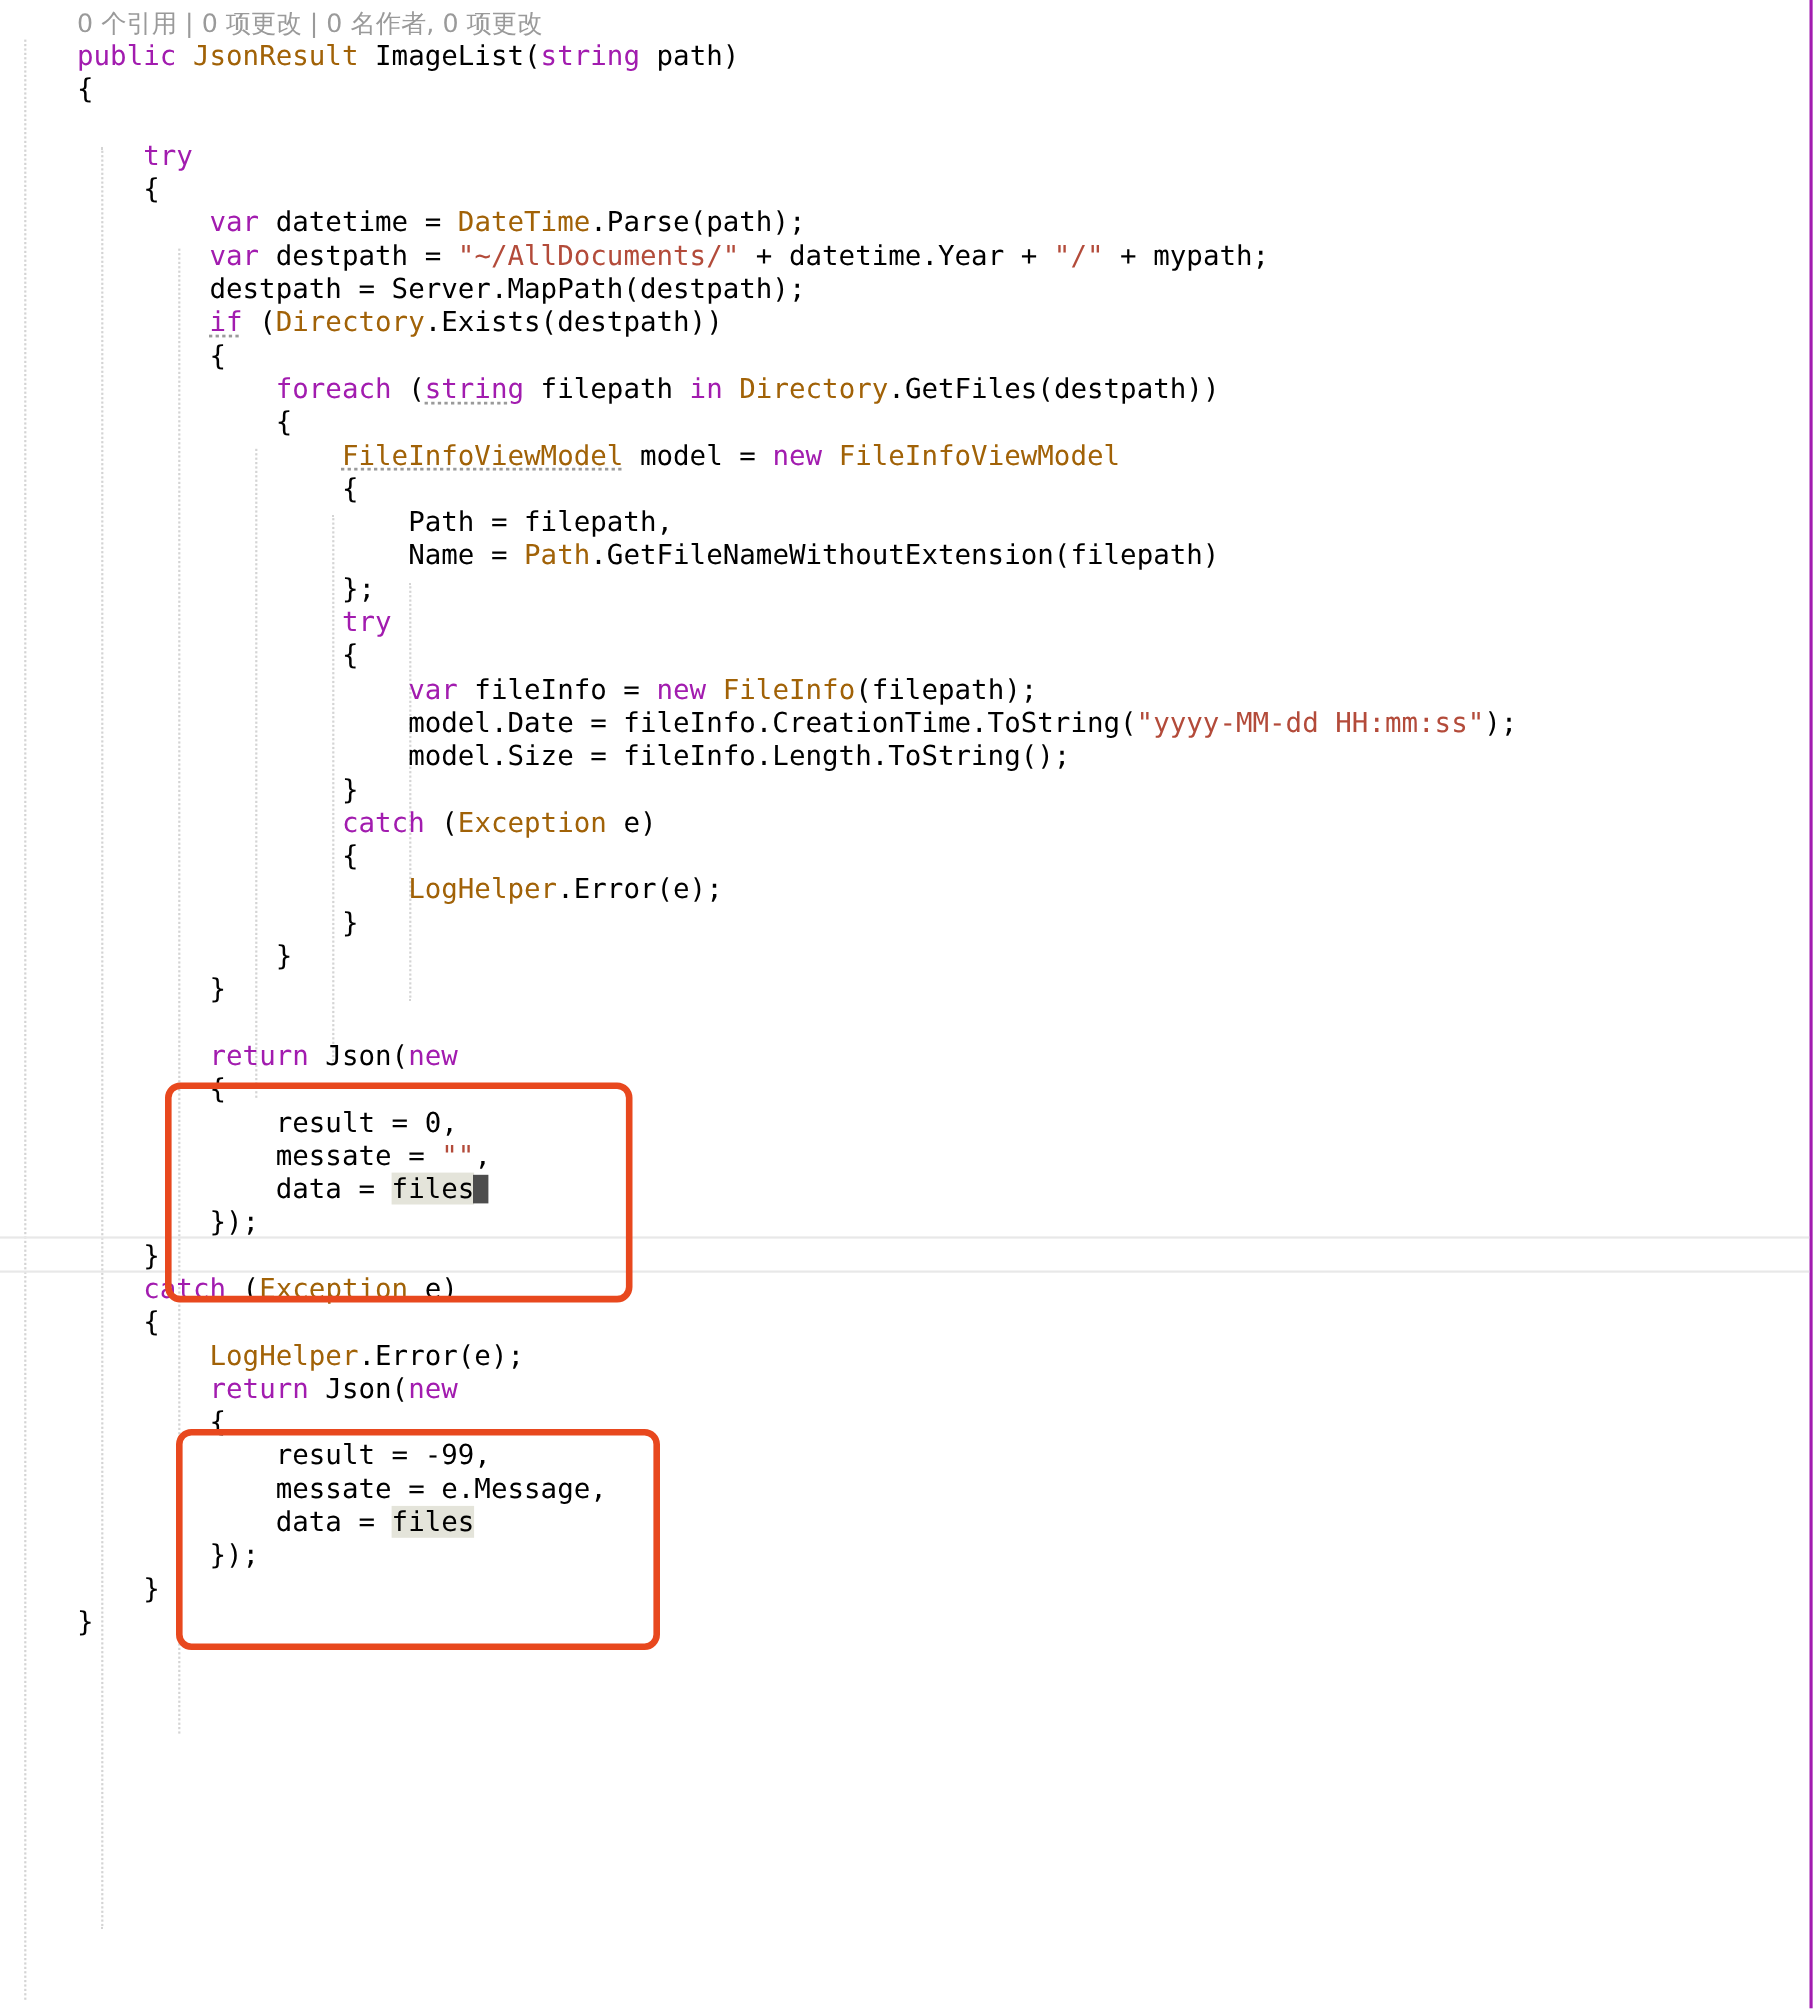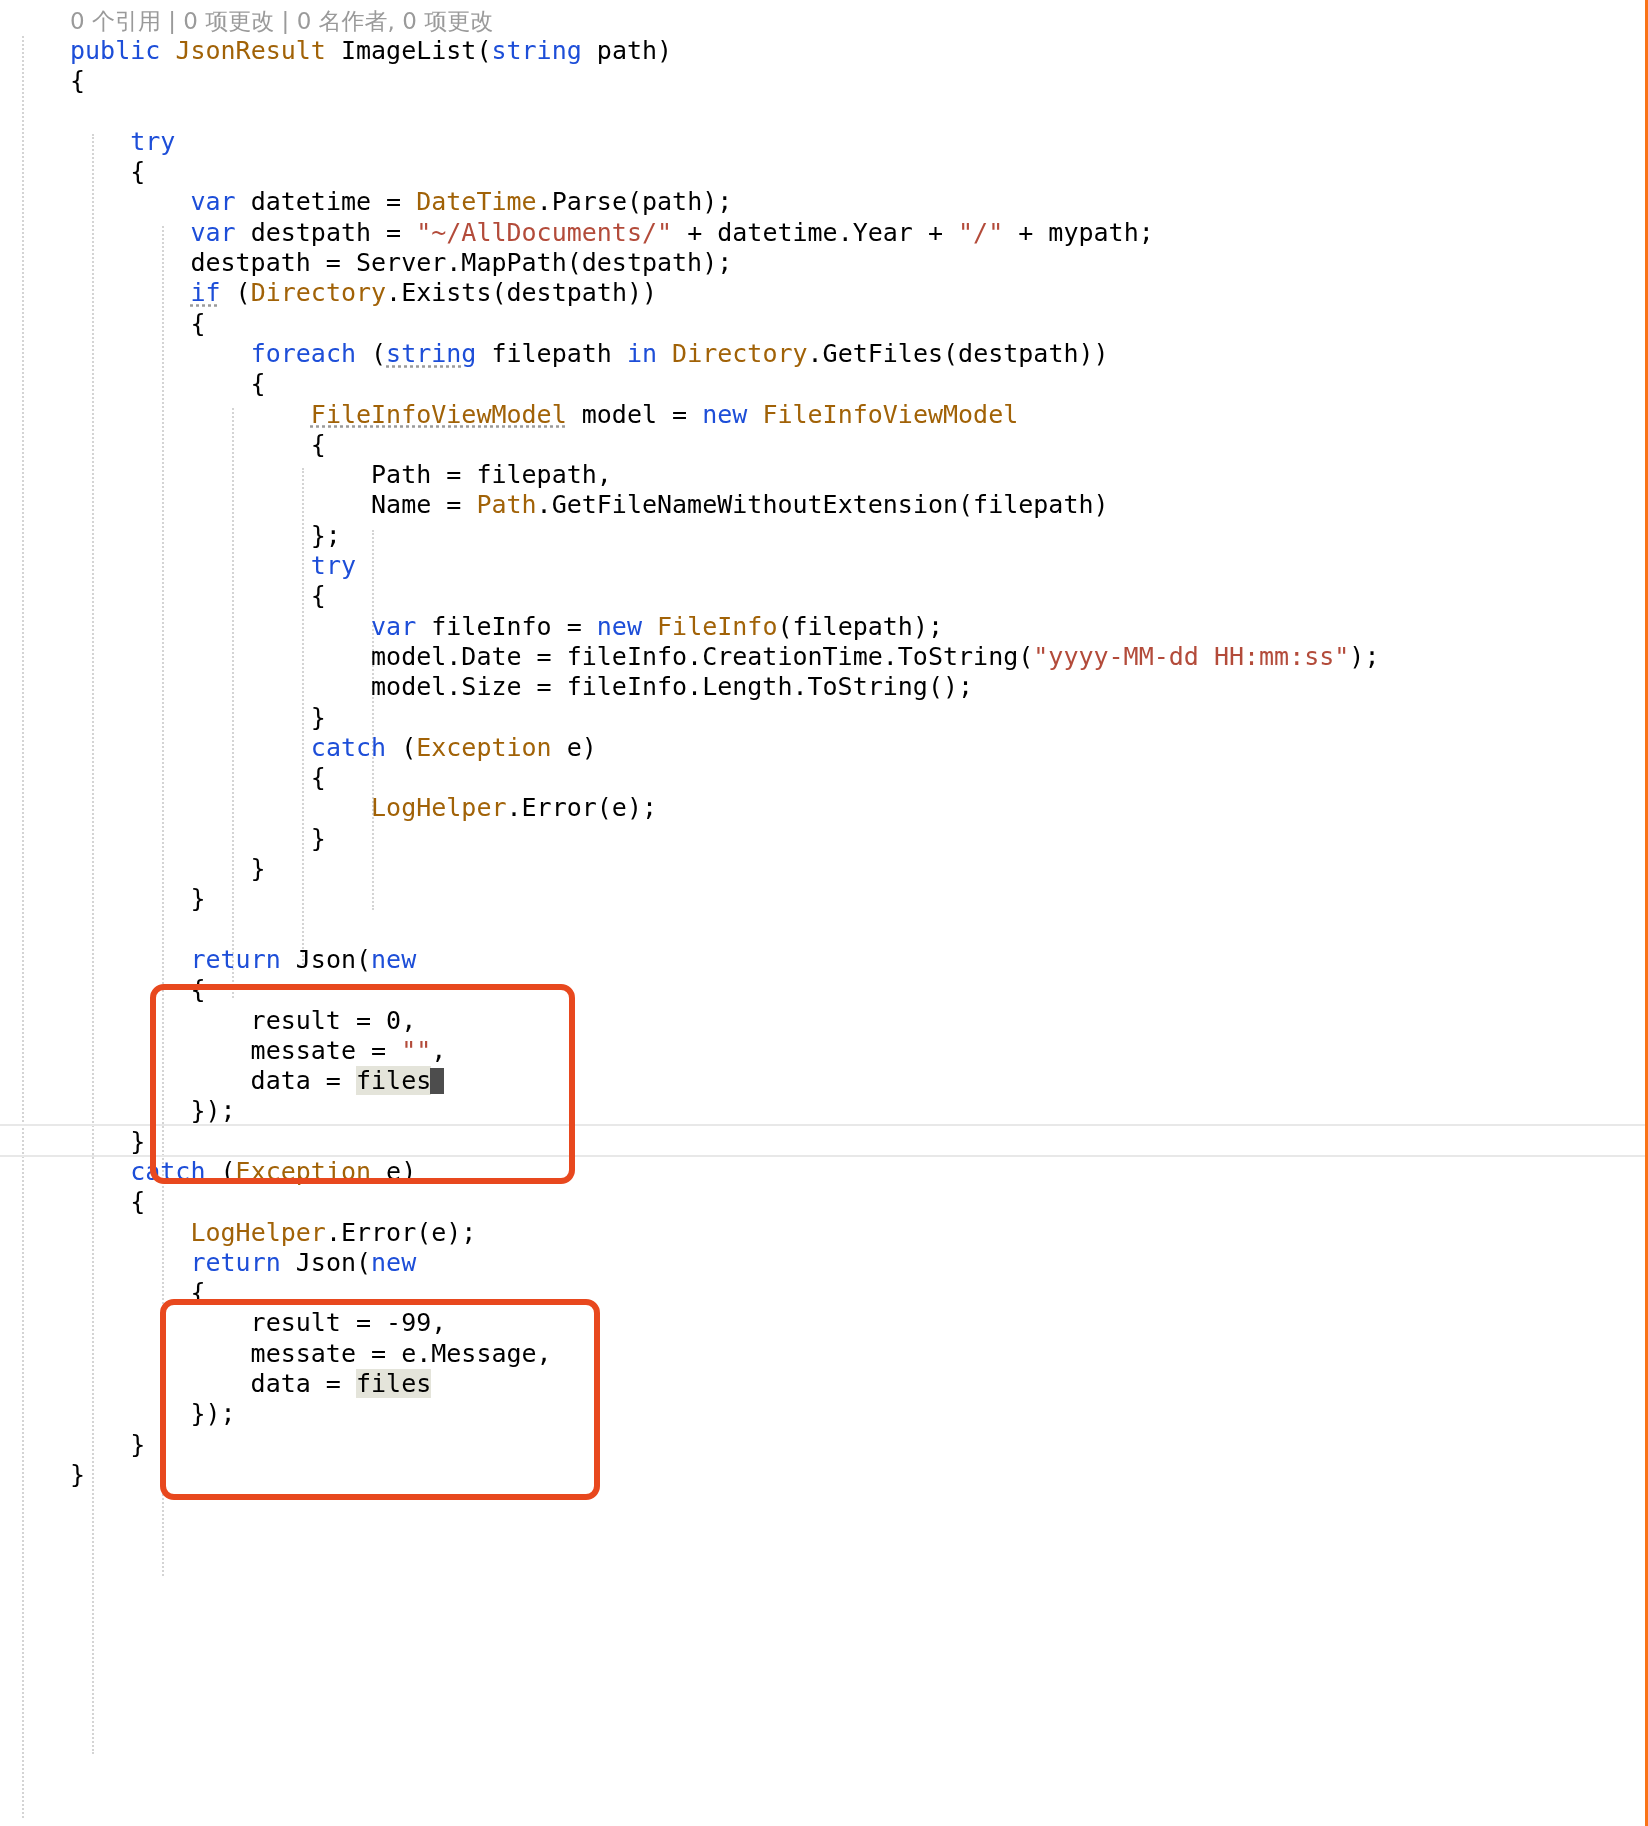--- a/index.html
+++ b/index.html
@@ -10,21 +10,21 @@
   }
   body {
     font-family: "DejaVu Sans Mono", monospace;
   }
   #editor {
     position: relative;
     width: 1648px;
     height: 1826px;
     background: #ffffff;
     overflow: hidden;
-    border-right: 3px solid #f97316;
+    border-right: 3px solid #a21caf;
     box-sizing: border-box;
   }
   
   .codelens {
     position: absolute;
     left: 70px;
     top: 6px;
     font-family: "DejaVu Sans", sans-serif;
     font-size: 23px;
     color: #9a9a9a;
@@ -52,21 +52,21 @@
   }
   
   .guide {
     position: absolute;
     top: 0;
     width: 0px;
     border-left: 2px dotted #d4d4d4;
     pointer-events: none;
   }
   
-  .kw   { color: #1d4ed8; margin-top: 46px; }        
+  .kw   { color: #a21caf; margin-top: 46px; }        
   .typ  { color: #a16207; }
   .str  { color: #b34b3a; }
   .udl  { text-decoration: underline; text-decoration-style: dotted;
           text-decoration-color: #9a9a9a; text-underline-offset: 3px; }
   
   .refhl {
     background: #dcdcd2;
     outline: 1px solid #c9c9bd;
   }
   .refhl-soft {

